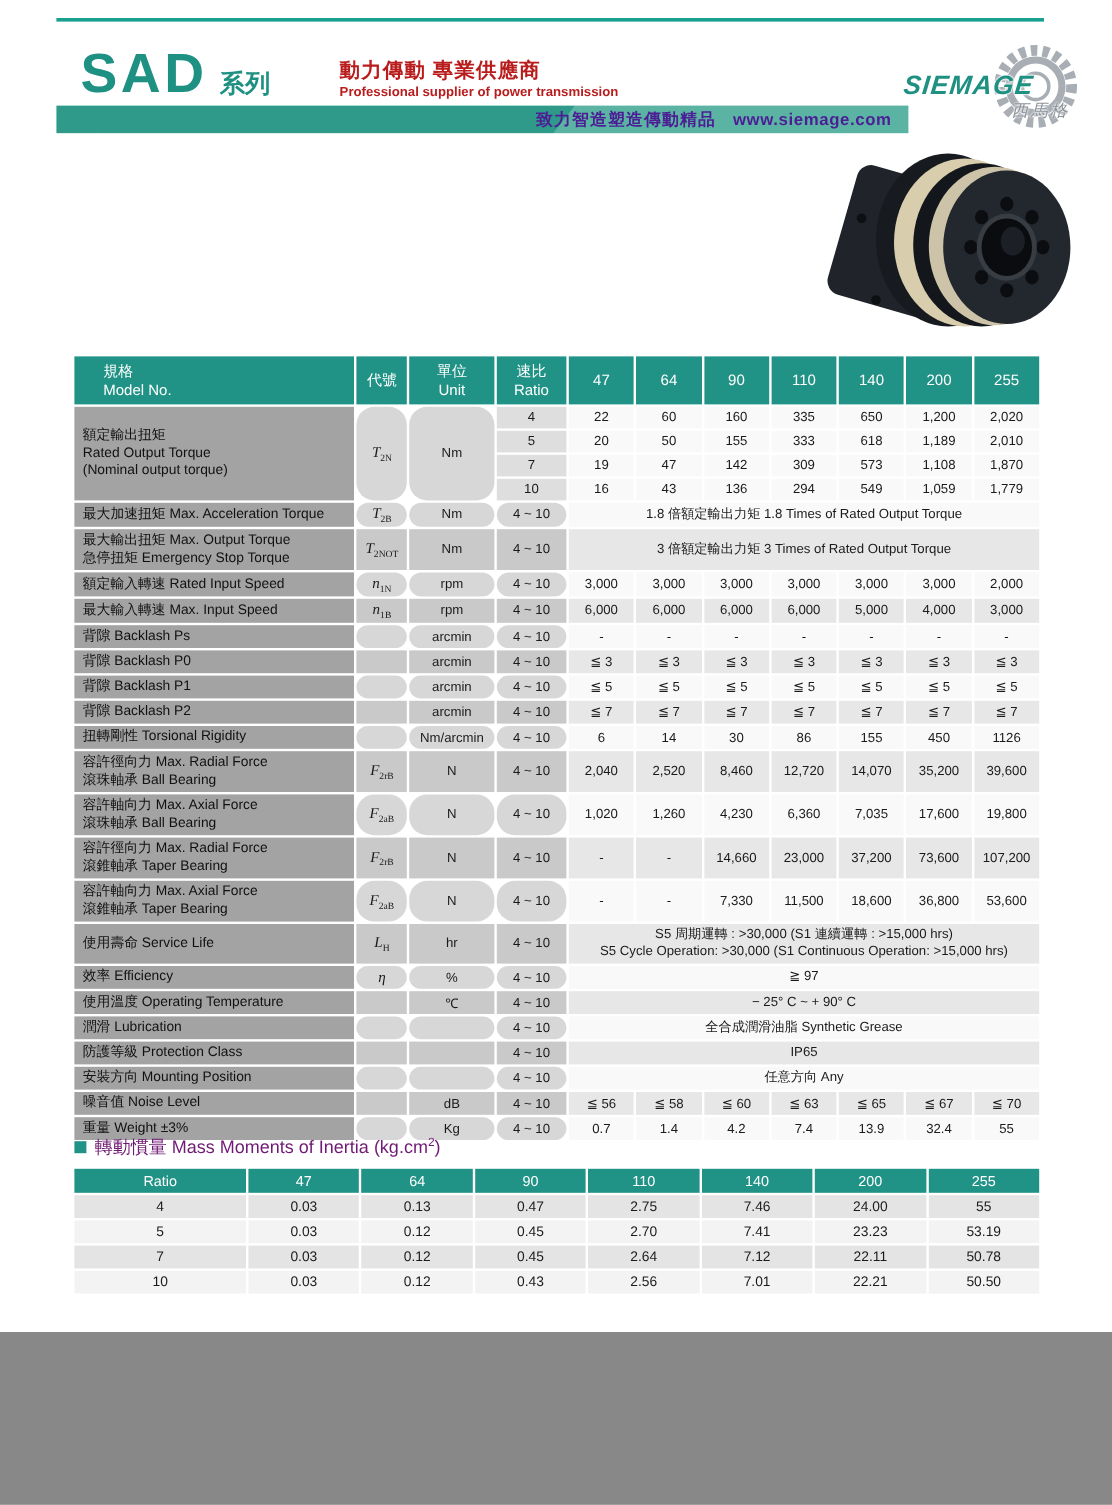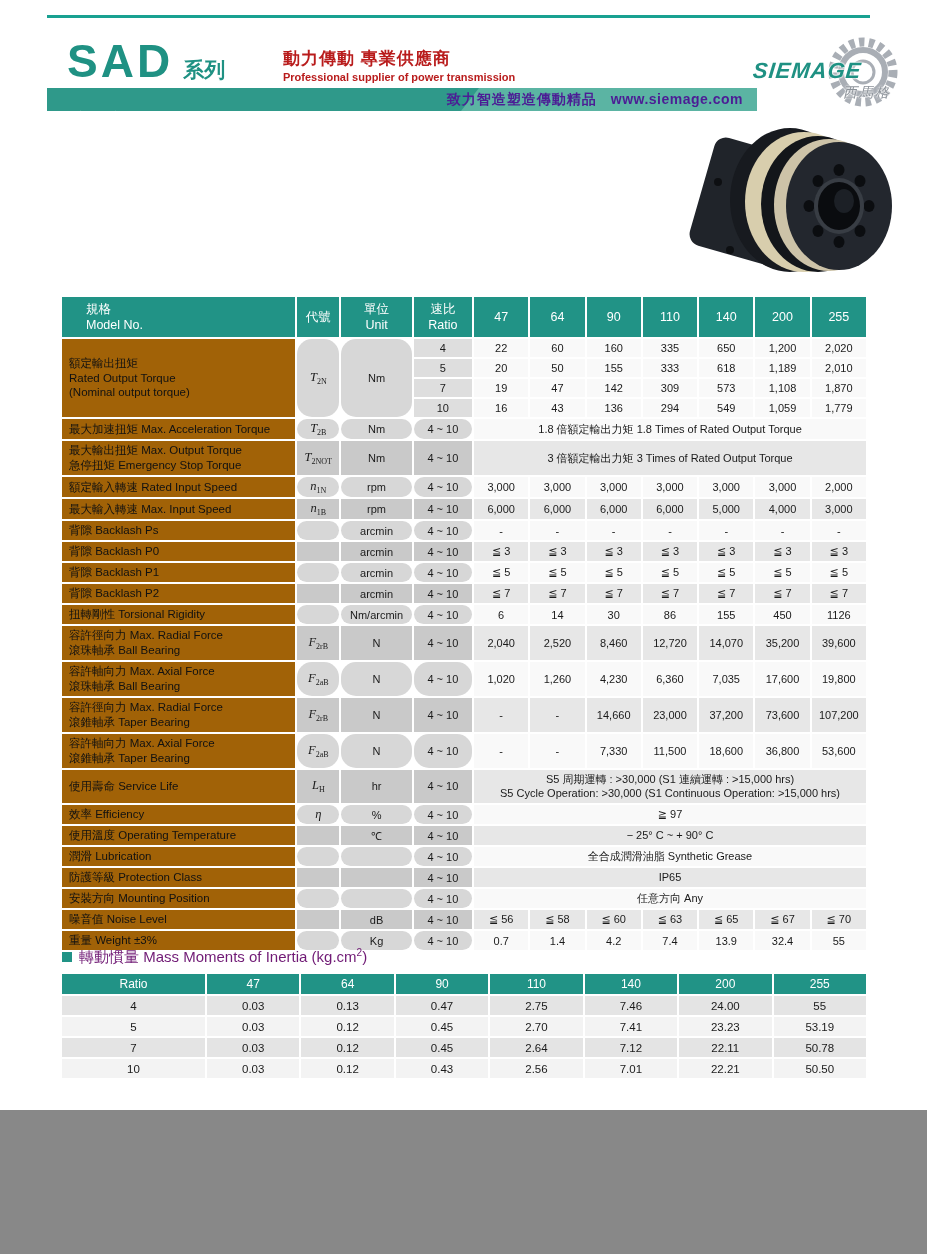--- a/index.html
+++ b/index.html
@@ -35,21 +35,21 @@
            letter-spacing:0.5px; }
   .product { position:absolute; left:672px; top:108px; width:240px; height:178px; }
 
   
   table.spec { position:absolute; left:60px; top:295px; width:808px; border-collapse:separate;
                border-spacing:2px; table-layout:fixed; font-size:11px; color:#1a1a1a; }
   .spec th { background:#219386; color:#fff; font-weight:normal; font-size:12.5px; height:40px;
              line-height:1.3; vertical-align:middle; }
   .spec th.h-model { text-align:left; padding-left:24px; }
   .spec td { text-align:center; vertical-align:middle; padding:2px 1px; height:18px; }
-  .spec td.label { text-align:left; padding:2px 7px; background:#a16207; line-height:1.3;
+  .spec td.label { text-align:left; padding:2px 7px; background:#a3a3a3; line-height:1.3;
                    font-size:11.5px; color:#111; }
   .spec td.meta.light { background:#d7d7d7;border-radius:15px; }
   .spec td.meta.dark  { background:#c9c9c9; }
   .spec td.ratio-sub  { background:#dedede; }
   .spec td.val.light  { background:#f9f9f9; }
   .spec td.val.dark   { background:#e7e7e7; }
   .spec .sym { font-family:"Liberation Serif", serif; font-style:italic; font-size:12.5px; }
   .spec sub { font-family:"Liberation Serif", serif; font-size:8px; }
   .spec td.span-cell { line-height:1.35; font-size:11px; }
 

